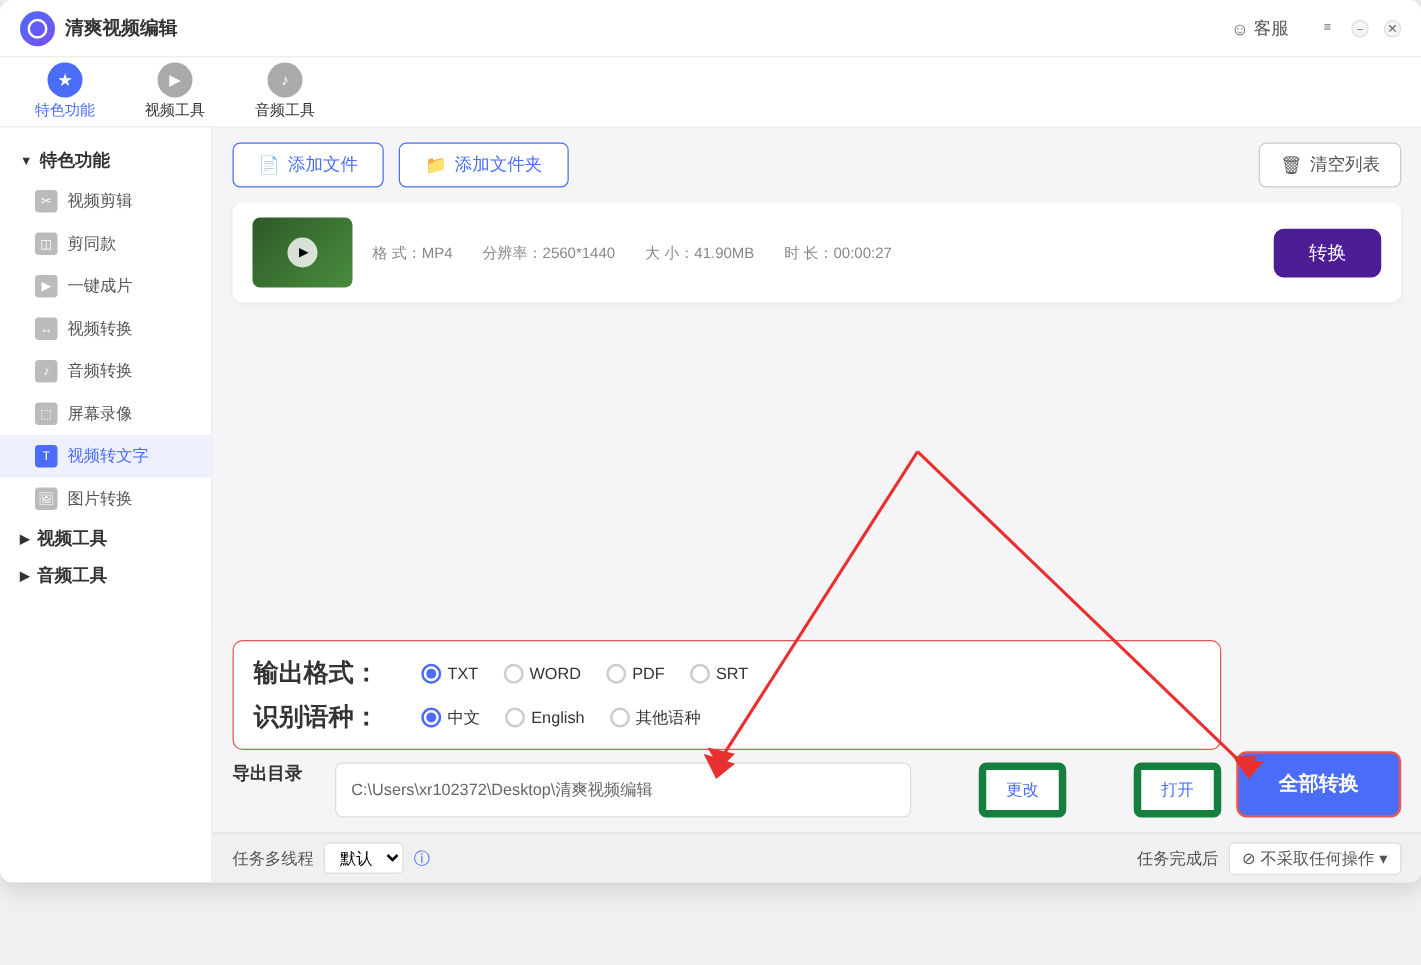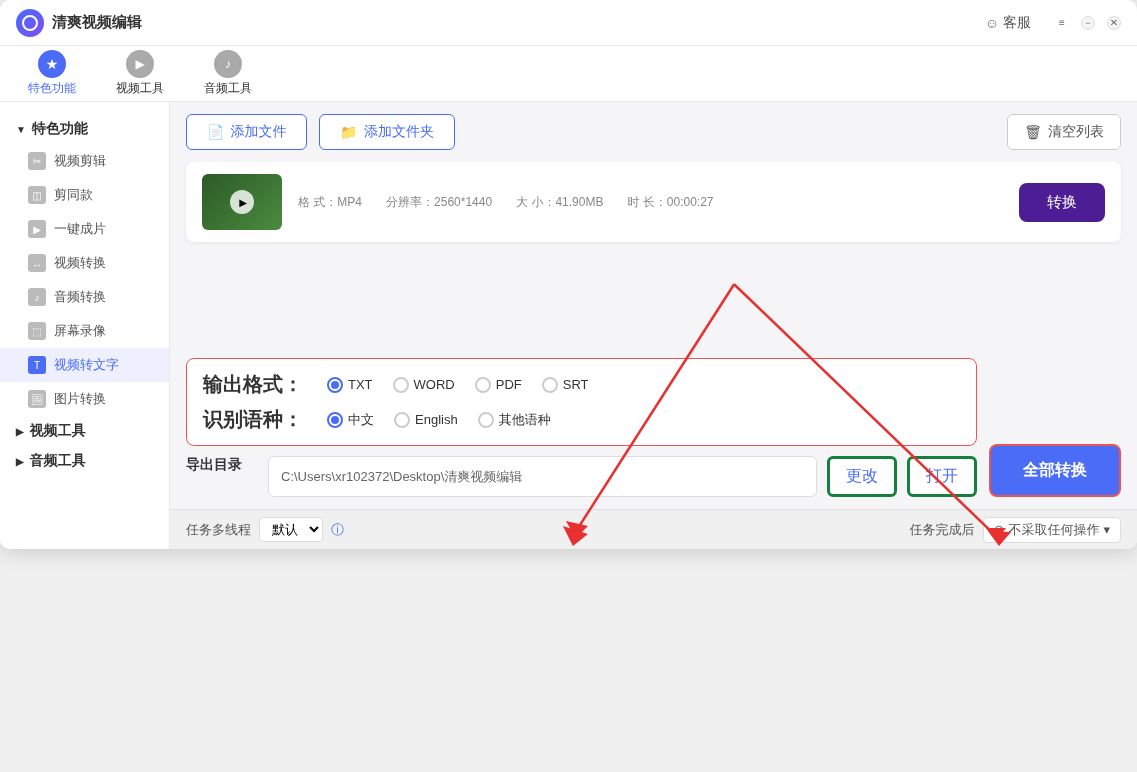--- a/index.html
+++ b/index.html
@@ -1,20 +1,20 @@
 <!DOCTYPE html>
 <html><head>
   <meta charset="utf-8">
   <style>
     * { box-sizing: border-box; margin: 0; padding: 0; }
     body { font-family: 'Microsoft YaHei', 'PingFang SC', sans-serif; background: #f0f0f0; width: 1137px; height: 772px; overflow: hidden; }
     
     .app-window {
       width: 1137px;
-      height: 549px;
+      height: 706px;
       background: #f5f5f7;
       border-radius: 10px;
       overflow: hidden;
       display: flex;
       flex-direction: column;
       box-shadow: 0 4px 20px rgba(0,0,0,0.15);
     }
 
     
     .title-bar {
@@ -291,20 +291,21 @@
     .options-label {
       font-size: 20px;
       font-weight: 600;
       color: #333;
       min-width: 72px;
     }
     .radio-group {
       display: flex;
       align-items: center;
       gap: 20px;
+      margin-left: 10px;
     }
     .radio-item {
       display: flex;
       align-items: center;
       gap: 5px;
       font-size: 13px;
       color: #333;
       cursor: pointer;
     }
     .radio-circle {
@@ -336,26 +337,27 @@
       flex: 1;
       padding: 7px 12px;
       border: 1px solid #ddd;
       border-radius: 6px;
       font-size: 13px;
       color: #666;
       background: white;
     }
     .output-action-btn {
       padding: 7px 16px;
-      border: 3px solid #15803d;
+      border: 6px solid #15803d;
       border-radius: 6px;
       background: white;
       color: #4a6cf7;
-      font-size: 16px;
-      cursor: pointer;
+      font-size: 13px;
+      cursor: pointer;
+      margin-left: 44px;
     }
 
     
     .status-bar {
       height: 40px;
       background: #f0f0f0;
       border-top: 1px solid #e0e0e0;
       display: flex;
       align-items: center;
       padding: 0 16px;

